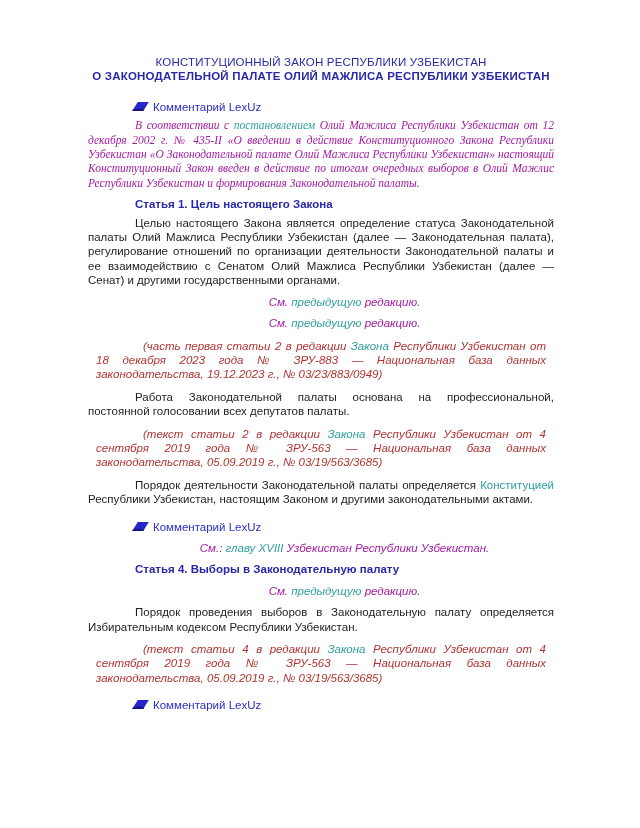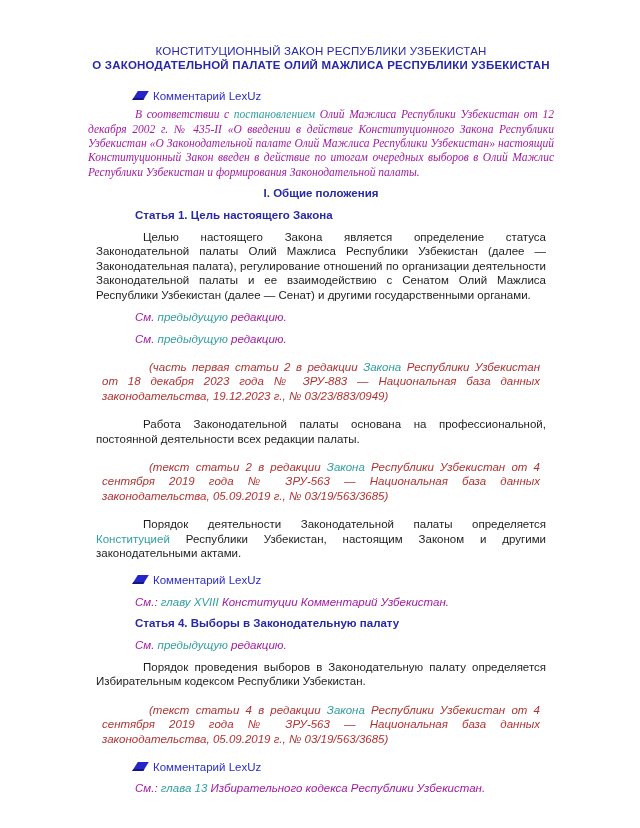--- a/index.html
+++ b/index.html
@@ -7,21 +7,21 @@
     padding: 0;
     background: #ffffff;
     width: 640px;
     height: 828px;
     overflow: hidden;
   }
   .page {
     box-sizing: border-box;
     width: 640px;
     height: 828px;
-    padding: 44px 86px 20px 88px;
+    padding: 55px 86px 20px 88px;
     font-family: "Liberation Sans", sans-serif;
     font-size: 11.5px;
     line-height: 14.4px;
     color: #1d1d1d;
   }
   .title1 {
     text-align: center;
     color: #2828a8;
     font-weight: 400;
     letter-spacing: 0.2px;
@@ -65,34 +65,35 @@
   }
   .article-heading {
     padding-left: 47px;
     color: #2828a8;
     font-weight: 700;
     margin: 7px 0 4px 0;
   }
   .para {
     text-align: justify;
     text-indent: 47px;
-    margin: 8px;
+    margin: 0;
   }
   .see-line {
     padding-left: 47px;
     font-style: italic;
     color: #a21ba2;
     margin: 7px 0 7px 0;
+    text-align: center;
   }
   .amendment {
     text-align: justify;
     text-indent: 47px;
     font-style: italic;
     color: #b03333;
-    margin: 14px;
+    margin: 8px;
   }
   .link {
     color: #2f9e9e;
     text-decoration: none;
     cursor: pointer;
   }
 </style>
 </head>
 <body>
 
@@ -100,53 +101,51 @@
 
   <div class="title1">КОНСТИТУЦИОННЫЙ ЗАКОН РЕСПУБЛИКИ УЗБЕКИСТАН</div>
   <div class="title2">О ЗАКОНОДАТЕЛЬНОЙ ПАЛАТЕ ОЛИЙ МАЖЛИСА РЕСПУБЛИКИ УЗБЕКИСТАН</div>
 
   <div class="comment-line">
     <span class="lexuz-icon"></span><span>Комментарий LexUz</span>
   </div>
 
   <p class="intro"><span>В соответствии с </span><a class="link">постановлением</a><span> Олий Мажлиса Республики Узбекистан от 12 декабря 2002 г. № 435-II «О введении в действие Конституционного Закона Республики Узбекистан «О Законодательной палате Олий Мажлиса Республики Узбекистан» настоящий Конституционный Закон введен в действие по итогам очередных выборов в Олий Мажлис Республики Узбекистан и формирования Законодательной палаты.</span></p>
 
-  <div class="section-heading">I. Общие положения</div>
 
   <div class="article-heading">Статья 1. Цель настоящего Закона</div>
   <p class="para">Целью настоящего Закона является определение статуса Законодательной палаты Олий Мажлиса Республики Узбекистан (далее — Законодательная палата), регулирование отношений по организации деятельности Законодательной палаты и ее взаимодействию с Сенатом Олий Мажлиса Республики Узбекистан (далее — Сенат) и другими государственными органами.</p>
 
 
   <div class="see-line"><span>См. </span><a class="link">предыдущую</a><span> редакцию.</span></div>
 
   <div class="see-line"><span>См. </span><a class="link">предыдущую</a><span> редакцию.</span></div>
 
 
   <p class="amendment"><span>(часть первая статьи 2 в редакции </span><a class="link">Закона</a><span> Республики Узбекистан от 18 декабря 2023 года № ЗРУ-883 — Национальная база данных законодательства, 19.12.2023 г., № 03/23/883/0949)</span></p>
 
-  <p class="para">Работа Законодательной палаты основана на профессиональной, постоянной деятельности всех редакции палаты.</p>
+  <p class="para">Работа Законодательной палаты основана на профессиональной, постоянной голосовании всех депутатов палаты.</p>
 
   <p class="amendment"><span>(текст статьи 2 в редакции </span><a class="link">Закона</a><span> Республики Узбекистан от 4 сентября 2019 года № ЗРУ-563 — Национальная база данных законодательства, 05.09.2019 г., № 03/19/563/3685)</span></p>
 
 
   <p class="para"><span>Порядок деятельности Законодательной палаты определяется </span><a class="link">Конституцией</a><span> Республики Узбекистан, настоящим Законом и другими законодательными актами.</span></p>
 
   <div class="comment-line">
     <span class="lexuz-icon"></span><span>Комментарий LexUz</span>
   </div>
 
-  <div class="see-line"><span>См.: </span><a class="link">главу XVIII</a><span> Конституции Комментарий Узбекистан.</span></div>
+  <div class="see-line"><span>См.: </span><a class="link">главу XVIII</a><span> Узбекистан Республики Узбекистан.</span></div>
 
   <div class="article-heading">Статья 4. Выборы в Законодательную палату</div>
 
   <div class="see-line"><span>См. </span><a class="link">предыдущую</a><span> редакцию.</span></div>
 
   <p class="para">Порядок проведения выборов в Законодательную палату определяется Избирательным кодексом Республики Узбекистан.</p>
 
   <p class="amendment"><span>(текст статьи 4 в редакции </span><a class="link">Закона</a><span> Республики Узбекистан от 4 сентября 2019 года № ЗРУ-563 — Национальная база данных законодательства, 05.09.2019 г., № 03/19/563/3685)</span></p>
 
   <div class="comment-line">
     <span class="lexuz-icon"></span><span>Комментарий LexUz</span>
   </div>
 
-  <div class="see-line"><span>См.: </span><a class="link">глава 13</a><span> Избирательного кодекса Республики Узбекистан.</span></div>
 
 </div>
 
 </body></html>

